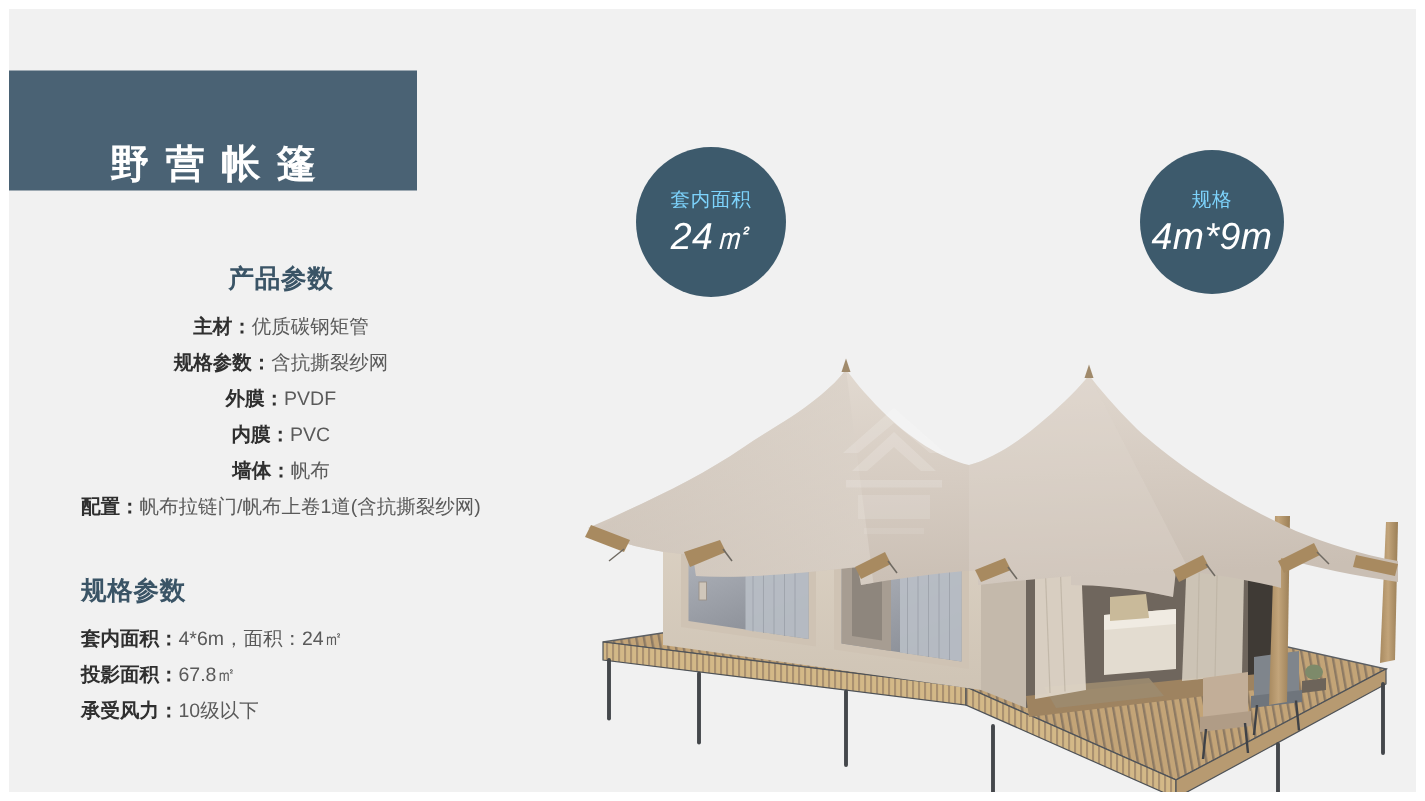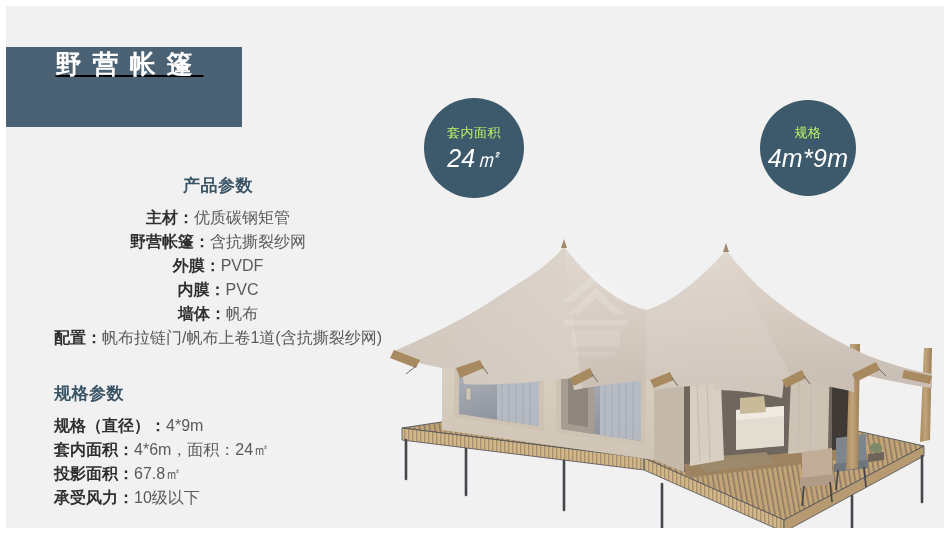--- a/index.html
+++ b/index.html
@@ -16,27 +16,26 @@
     box-sizing: border-box;
     overflow: hidden;
     font-family: "Liberation Sans", "DejaVu Sans", sans-serif;
   }
 
   
   .title-banner {
     position: absolute;
     left: 0px;
     top: 41px;
-    width: 236px;
+    width: 272px;
     height: 80px;
     background: #4a6274;
     display: flex;
-    align-items: flex-start;
+    align-items: flex-end;
     justify-content: center;
-    text-decoration: underline;
   }
   .title-banner .title-text {
     color: #ffffff;
     font-size: 26px;
     font-weight: bold;
     letter-spacing: 11px;
     text-indent: 11px;
     white-space: nowrap;
   }
 
@@ -49,21 +48,21 @@
   .spec-block.size    { top: 376px; }
 
   .spec-heading {
     color: #3a5466;
     font-size: 17px;
     font-weight: bold;
     margin: 0 0 9px 0;
     letter-spacing: 0.5px;
   }
   .spec-row {
-    font-size: 16px;
+    font-size: 13px;
     line-height: 24px;
     white-space: nowrap;
   }
   .spec-label {
     color: #2f2f2f;
     font-weight: bold;
   }
   .spec-value {
     color: #5a5a5a;
     font-weight: normal;
@@ -78,21 +77,21 @@
     display: flex;
     flex-direction: column;
     align-items: center;
     justify-content: center;
     text-align: center;
   }
   .badge .badge-label {
     font-size: 13px;
     line-height: 1;
     margin-bottom: 7px;
-    color: #bef264;
+    color: #7dd3fc;
     letter-spacing: 0.5px;
   }
   .badge .badge-value {
     font-size: 25px;
     line-height: 1;
     font-weight: normal;
     letter-spacing: 0.3px;
     font-style: italic;
   }
   #badge-1 { left: 418px; top: 92px; width: 100px; height: 100px; }
@@ -127,42 +126,39 @@
     <span class="badge-value"><span>4m*9m</span><span></span></span>
   </div>
 
   <div class="spec-block product">
     <div class="spec-heading">产品参数</div>
 
     <div class="spec-row">
       <span class="spec-label">主材：</span><span class="spec-value">优质碳钢矩管</span>
     </div>
     <div class="spec-row">
-      <span class="spec-label">野营帐篷：</span><span class="spec-value">含抗撕裂纱网</span>
+      <span class="spec-label">规格参数：</span><span class="spec-value">含抗撕裂纱网</span>
     </div>
     <div class="spec-row">
       <span class="spec-label">外膜：</span><span class="spec-value">PVDF</span>
     </div>
     <div class="spec-row">
       <span class="spec-label">内膜：</span><span class="spec-value">PVC</span>
     </div>
     <div class="spec-row">
       <span class="spec-label">墙体：</span><span class="spec-value">帆布</span>
     </div>
     <div class="spec-row">
       <span class="spec-label">配置：</span><span class="spec-value">帆布拉链门/帆布上卷1道(含抗撕裂纱网)</span>
     </div>
   </div>
 
   <div class="spec-block size">
     <div class="spec-heading">规格参数</div>
 
-    <div class="spec-row">
-      <span class="spec-label">规格（直径）：</span><span class="spec-value">4*9m</span>
-    </div>
     <div class="spec-row">
       <span class="spec-label">套内面积：</span><span class="spec-value">4*6m，面积：24㎡</span>
     </div>
     <div class="spec-row">
       <span class="spec-label">投影面积：</span><span class="spec-value">67.8㎡</span>
     </div>
     <div class="spec-row">
       <span class="spec-label">承受风力：</span><span class="spec-value">10级以下</span>
     </div>
   </div>

